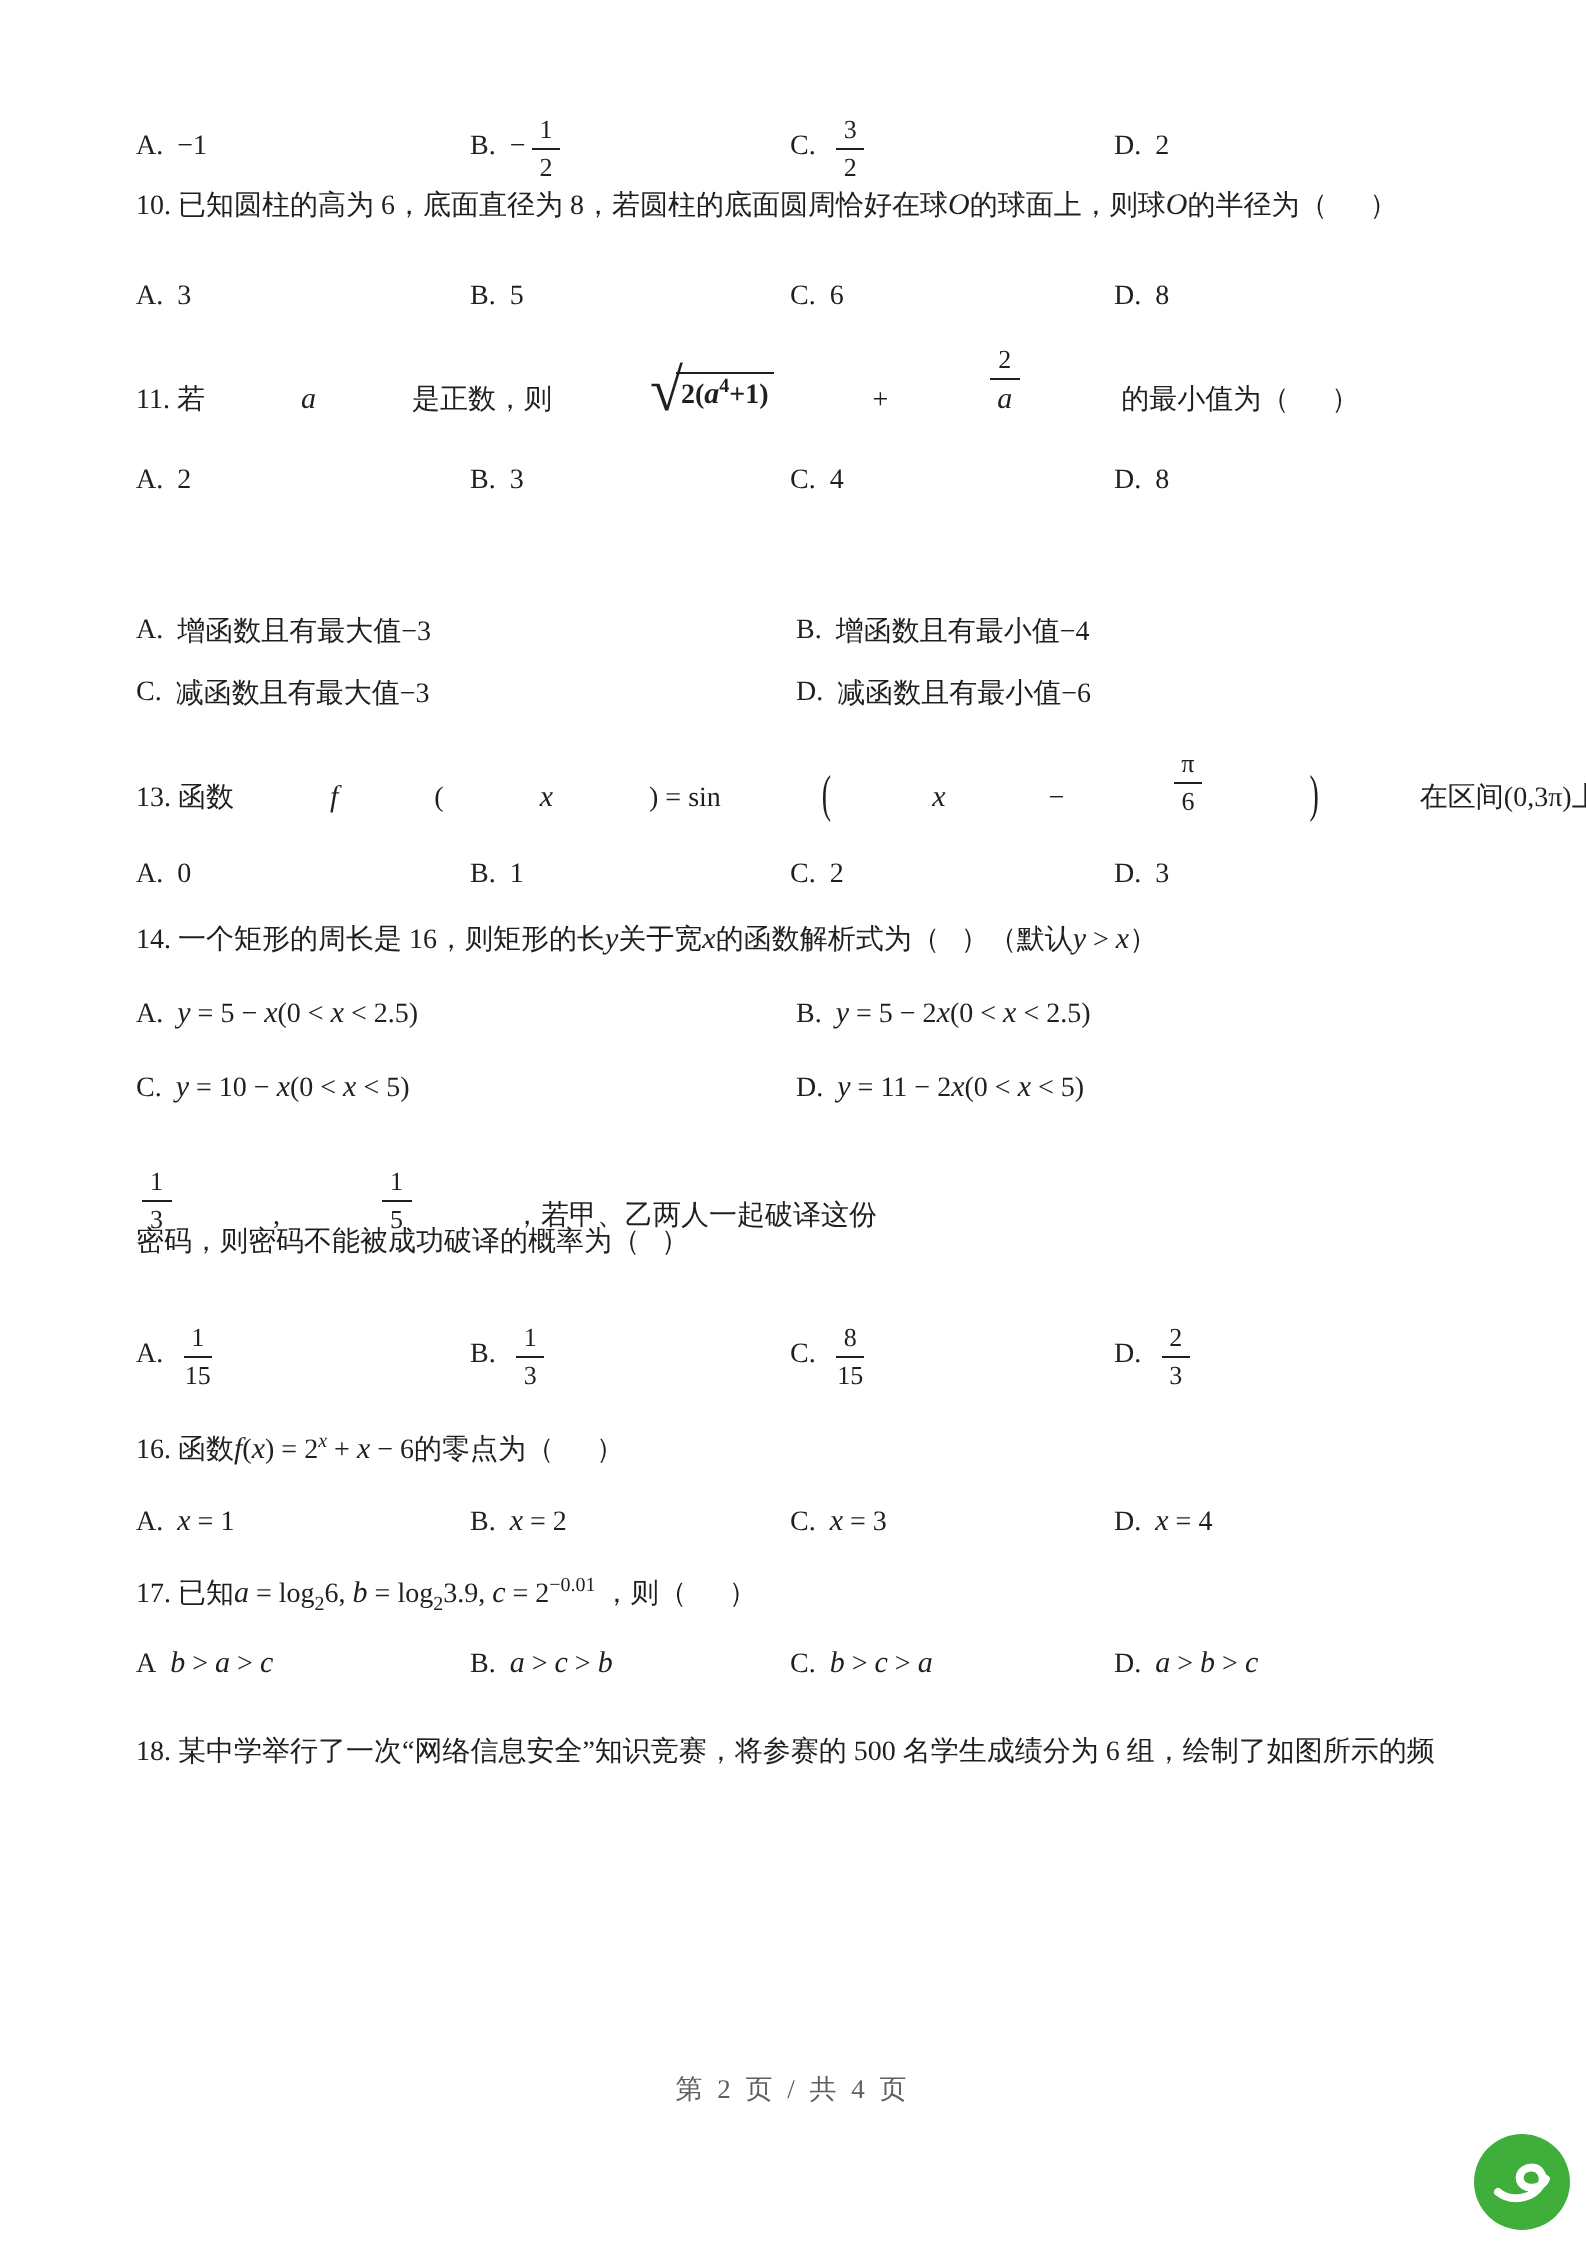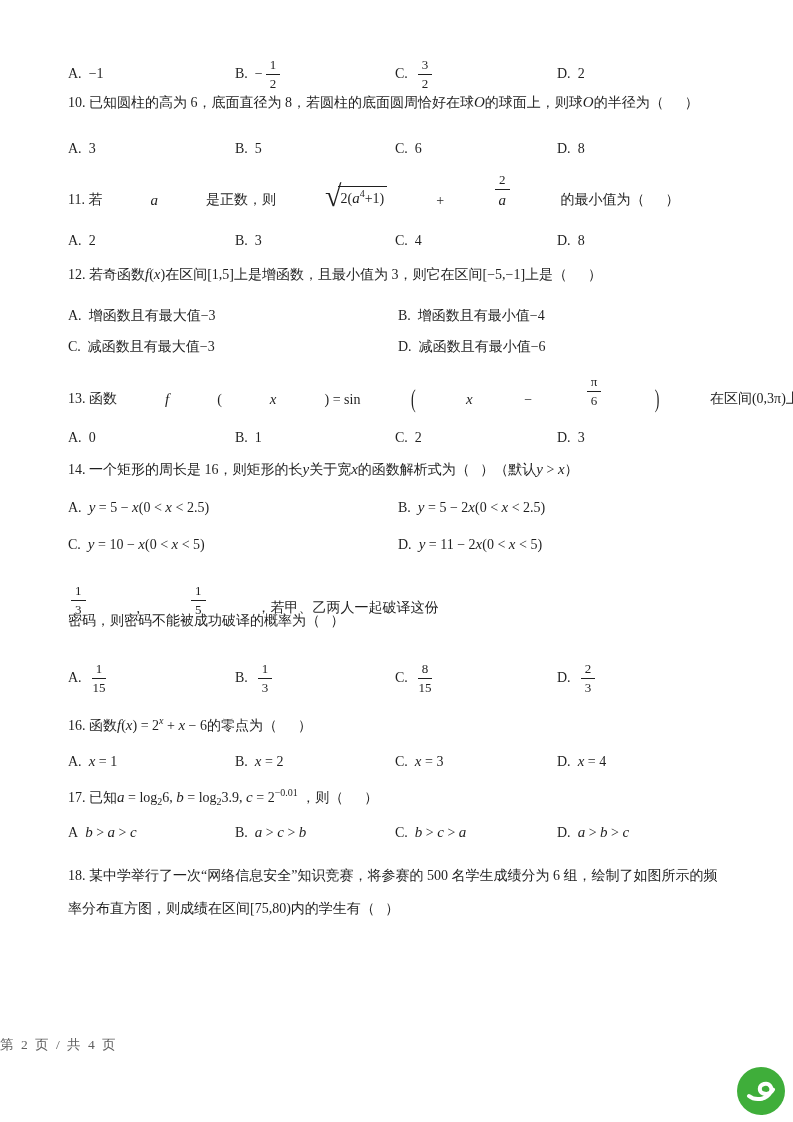--- a/index.html
+++ b/index.html
@@ -12,33 +12,33 @@
   .mi{font-style:italic;font-size:15px;white-space:pre;}
   .msup{font-size:10px;vertical-align:super;line-height:1;white-space:pre;}
   .msub{font-size:10px;vertical-align:sub;line-height:1;white-space:pre;}
   .it{font-style:italic;}
   .frac{display:inline-flex;flex-direction:column;align-items:center;margin:0 3px;
         font-size:13px;line-height:1.2;vertical-align:middle;}
   .frac .fn{border-bottom:1.3px solid #1f1f1f;padding:0 4px 1px;white-space:pre;}
   .frac .fd{padding-top:1px;white-space:pre;}
   .sqrt{display:inline-flex;align-items:flex-start;margin:0 1px;}
   .rsign{font-size:30px;line-height:26px;margin-right:-3px;font-weight:400;}
-  .rad{border-top:1.5px solid #1f1f1f;margin-top:3px;padding:2px 3px 0 2px;white-space:pre;display:inline-block;}
+  .rad{border-top:1.5px solid #1f1f1f;margin-top:3px;padding:2px 3px 0 2px;white-space:pre;display:inline-block;font-weight:bold;}
   .bp{display:inline-block;transform:scaleY(1.85);margin:0 2.5px;font-weight:300;}
   .optrow{display:flex;align-items:center;}
   .optrow .opt{display:flex;align-items:center;white-space:pre;}
   .four .opt:nth-child(1){width:167px;}
   .four .opt:nth-child(2){width:160px;}
   .four .opt:nth-child(3){width:162px;}
   .four .opt:nth-child(4){flex:1;}
   .two .opt:nth-child(1){width:330px;}
   .two .opt:nth-child(2){flex:1;}
   .olabel{margin-right:7px;white-space:pre;}
   .oval{display:inline-flex;align-items:center;white-space:pre;}
-  .footer{position:absolute;left:0;right:0;top:1036px;
+  .footer{position:absolute;left:0;right:0;top:1036px;text-align:center;
           color:#5f5f5f;font-size:13.5px;letter-spacing:2px;}
   .logo{position:absolute;left:736px;top:1066px;}
 </style>
 </head>
 <body>
 
 <div class="page">
 
   <div class="abs optrow four" style="top:57px">
       <div class="opt"><span class="olabel">A.</span><span class="oval"><span class="tx">−1</span></span></div>
@@ -70,21 +70,20 @@
       </span>
       <span class="tx">的最小值为（      ）</span>
     </div>
   <div class="abs optrow four" style="top:233px">
       <div class="opt"><span class="olabel">A.</span><span class="oval"><span class="tx">2</span></span></div>
       <div class="opt"><span class="olabel">B.</span><span class="oval"><span class="tx">3</span></span></div>
       <div class="opt"><span class="olabel">C.</span><span class="oval"><span class="tx">4</span></span></div>
       <div class="opt"><span class="olabel">D.</span><span class="oval"><span class="tx">8</span></span></div>
     </div>
 
-  <div class="abs qtext" style="top:266px"><span class="tx">12. 若奇函数</span><span class="mi">f</span><span class="tx">(</span><span class="mi">x</span><span class="tx">)在区间[1,5]上是增函数，且最小值为 3，则它在区间[−5,−1]上是（      ）</span></div>
   <div class="abs optrow two" style="top:307px">
       <div class="opt"><span class="olabel">A.</span><span class="oval"><span class="tx">增函数且有最大值−3</span></span></div>
       <div class="opt"><span class="olabel">B.</span><span class="oval"><span class="tx">增函数且有最小值−4</span></span></div>
     </div>
   <div class="abs optrow two" style="top:338px">
       <div class="opt"><span class="olabel">C.</span><span class="oval"><span class="tx">减函数且有最大值−3</span></span></div>
       <div class="opt"><span class="olabel">D.</span><span class="oval"><span class="tx">减函数且有最小值−6</span></span></div>
     </div>
 
   <div class="abs tall" style="top:374px">
@@ -150,21 +149,20 @@
 
   <div class="abs qtext" style="top:788px"><span class="tx">17. 已知</span><span class="mi">a</span><span class="tx"> = log</span><span class="msub">2</span><span class="tx">6, </span><span class="mi">b</span><span class="tx"> = log</span><span class="msub">2</span><span class="tx">3.9, </span><span class="mi">c</span><span class="tx"> = 2</span><span class="msup">−0.01</span><span class="tx"> ，则（      ）</span></div>
   <div class="abs optrow four" style="top:824px">
       <div class="opt"><span class="olabel">A</span><span class="oval"><span class="mi">b</span><span class="tx"> &gt; </span><span class="mi">a</span><span class="tx"> &gt; </span><span class="mi">c</span></span></div>
       <div class="opt"><span class="olabel">B.</span><span class="oval"><span class="mi">a</span><span class="tx"> &gt; </span><span class="mi">c</span><span class="tx"> &gt; </span><span class="mi">b</span></span></div>
       <div class="opt"><span class="olabel">C.</span><span class="oval"><span class="mi">b</span><span class="tx"> &gt; </span><span class="mi">c</span><span class="tx"> &gt; </span><span class="mi">a</span></span></div>
       <div class="opt"><span class="olabel">D.</span><span class="oval"><span class="mi">a</span><span class="tx"> &gt; </span><span class="mi">b</span><span class="tx"> &gt; </span><span class="mi">c</span></span></div>
     </div>
 
   <div class="abs qtext" style="top:867px"><span class="tx">18. 某中学举行了一次“网络信息安全”知识竞赛，将参赛的 500 名学生成绩分为 6 组，绘制了如图所示的频</span></div>
-  <div class="abs qtext" style="top:900px"><span class="tx">率分布直方图，则成绩在区间[75,80)内的学生有（   ）</span></div>
 
   <div class="footer">
     <span>第 2 页 / 共 4 页</span>
   </div>
 
   <svg class="logo" width="50" height="50" viewBox="0 0 50 50">
     <circle cx="25" cy="25" r="24" fill="#3fae3a"></circle>
     <path d="M13 30 C19 35 30 34 34.5 26.5 C37 22 33.5 16.5 28 18 C22.5 19.5 22.5 26 27.5 27.5 C32 28.8 35.5 26.5 37 23.5" fill="none" stroke="#ffffff" stroke-width="4" stroke-linecap="round"></path>
   </svg>
 

